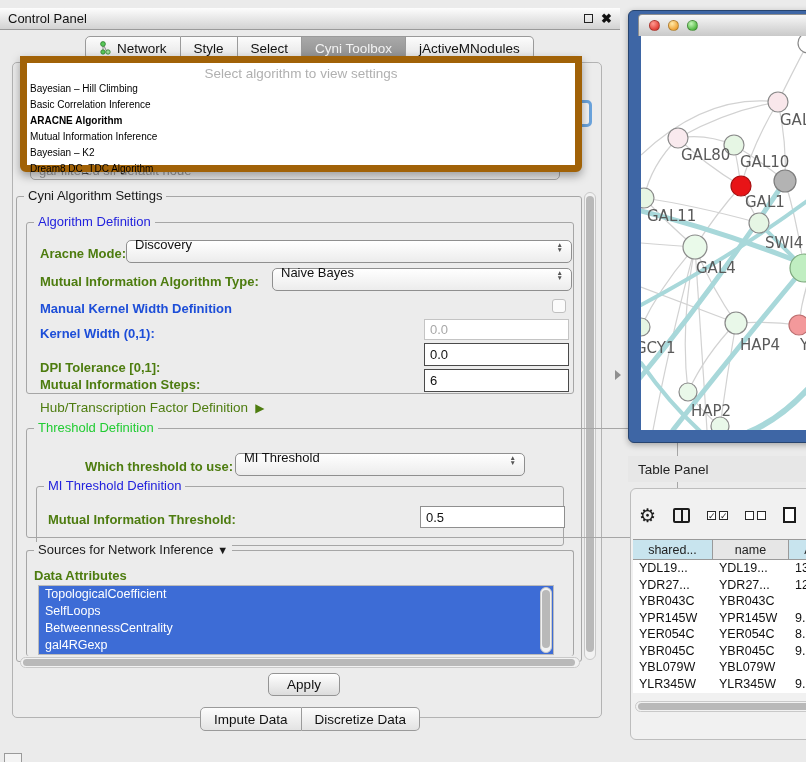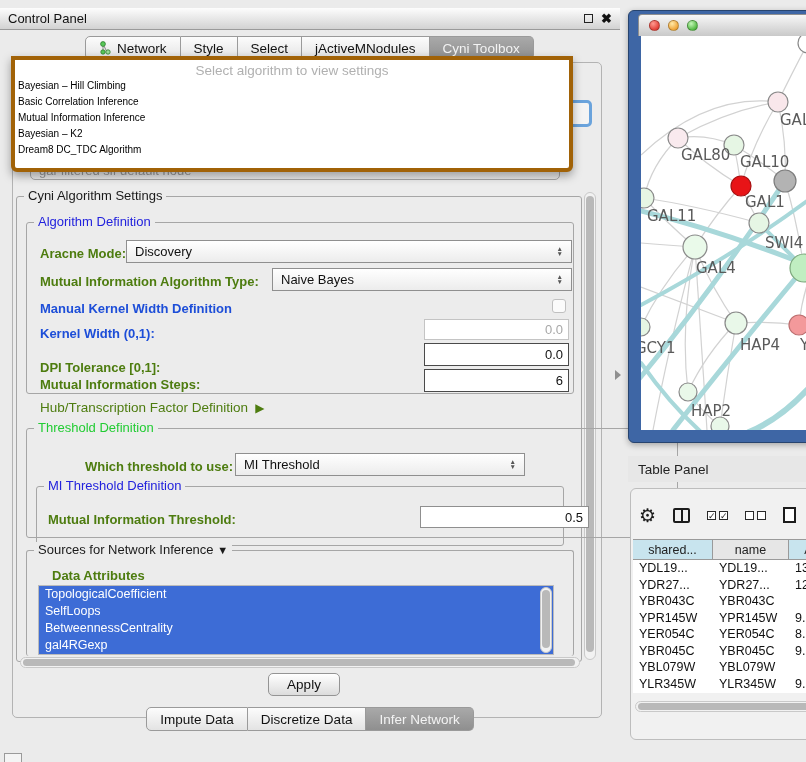--- a/index.html
+++ b/index.html
@@ -31,28 +31,28 @@
   .group { position:absolute; border:1px solid #a6a6a6; border-radius:3px; }
   .gtitle { position:absolute; top:-9px; left:7px; background:#ececec; padding:0 4px;
     font-size:13px; white-space:nowrap; }
   .gtitle.blue { color:#2222dd; }
   .gtitle.green { color:#22cc33; }
 
   .lbl { position:absolute; font-weight:bold; font-size:13px; color:#4d7c0f; white-space:nowrap; }
   .lbl.dis { color:#1d4ed8; }
   .plain { font-weight:normal; }
 
-  .combo { position:absolute; border:1px solid #8f8f8f; border-radius:0;
-    background:linear-gradient(#ffffff,#ececec); display:flex; align-items:center;
+  .combo { position:absolute; border:1px solid #8f8f8f; border-radius:5px;
+    background:linear-gradient(#ffffff,#ececec); display:flex; align-items:flex-end;
     padding:10px 8px; font-size:13px; color:#111; }
   .stepper { margin-left:auto; display:flex; flex-direction:column; align-items:center;
     line-height:4.5px; font-size:6.5px; color:#555; }
 
   .tfield { position:absolute; background:#fff; font-family:"Liberation Sans",sans-serif;
-    font-size:13px; text-align:right; padding:0 5px; color:#111; }
+    font-size:13px; text-align:left; padding:0 5px; color:#111; }
   .tfield.dim { border:1px solid #c4c4c4; color:#a8a8a8; }
   .tfield.strong { border:1.5px solid #4a4a4a; }
   .tfield.mid { border:1px solid #8f8f8f; }
 
   .checkbox { position:absolute; width:14px; height:14px; border:1px solid #c0c0c0;
     border-radius:3px; background:#fbfbfb; }
 
   .vscroll { position:absolute; width:12px; background:#f2f2f2;
     border:1px solid #c9c9c9; border-radius:6px; }
   .vthumb { position:absolute; left:1px; width:8px; background:#b9b9b9; border-radius:5px; }
@@ -62,22 +62,22 @@
 
   .srclist { position:absolute; background:#fff; border:1px solid #bbb; overflow:hidden; }
   .srcrow { height:17px; line-height:17px; padding-left:6px; background:#3d6cd6;
     color:#fff; font-size:12.5px; white-space:nowrap; }
 
   #apply-btn { position:absolute; left:268px; top:673px; width:72px; height:23px;
     border:1px solid #949494; border-radius:5px; background:linear-gradient(#ffffff,#dcdcdc);
     font-size:13.5px; color:#111; display:flex; align-items:center; justify-content:center; }
 
   
-  #algo-dropdown { left:11px; top:56px; width:562px; height:116px; background:#fff;
-    border:4px solid #a16207; border-radius:0 0 6px 6px;
+  #algo-dropdown { left:20px; top:56px; width:562px; height:116px; background:#fff;
+    border:7px solid #a16207; border-radius:0 0 6px 6px;
     box-shadow:0 4px 10px rgba(0,0,0,.35); z-index:50; }
   #dd-prompt { text-align:center; color:#b0b0b0; font-size:13.5px; padding-top:3px; }
   .dd-item { padding:0 3px 0 3px; height:16px; line-height:16px; font-size:10px; color:#000;
     white-space:nowrap; }
   .dd-item.bold { font-weight:bold; }
 
   
   #combo-focus-frag { left:566px; top:100px; width:26px; height:27px;
     border:3px solid #6aa3dc; border-radius:5px; background:#f4f4f4; z-index:5; }
   #net-combo-frag { left:30px; top:150px; width:530px; height:30px;
@@ -154,39 +154,40 @@
       <circle cx="9" cy="11" r="2.2" fill="#9adf9a" stroke="#2e7d2e" stroke-width="0.8"></circle>
     </svg>
     <span>Network</span>
   </div>
   <div class="tab">
       <span>Style</span>
     </div>
   <div class="tab">
       <span>Select</span>
     </div>
+  <div class="tab sel">
+      <span>Cyni Toolbox</span>
+    </div>
   <div class="tab">
       <span>jActiveMNodules</span>
-    </div>
-  <div class="tab sel">
-      <span>Cyni Toolbox</span>
     </div>
 </div>
 
 <div class="abs" id="cp-body"></div>
 
 <div class="abs" id="combo-focus-frag"></div>
 <div class="abs" id="net-combo-frag">
   <span>gal-filtered sif default node</span>
 </div>
 
 <div class="abs" id="algo-dropdown">
   <div id="dd-prompt">Select algorithm to view settings</div>
   <div class="dd-item">Bayesian – Hill Climbing</div>
   <div class="dd-item">Basic Correlation Inference</div>
+  <div class="dd-item bold">ARACNE Algorithm</div>
   <div class="dd-item">Mutual Information Inference</div>
   <div class="dd-item">Bayesian – K2</div>
   <div class="dd-item">Dream8 DC_TDC Algorithm</div>
 </div>
 
 <div class="group" style="left:16px; top:196px; width:566px; height:466px;">
   <span class="gtitle">Cyni Algorithm Settings</span>
 </div>
 
 <div class="vscroll" style="left:584px; top:192px; height:468px;">
@@ -225,29 +226,29 @@
 </div>
 <span class="lbl" style="left:85px; top:459px;">Which threshold to use:</span>
 <div class="combo" style="left:235px; top:453px; width:290px; height:23px;">
   <span>MI Threshold</span>
   <span class="stepper">▲<br>▼</span>
 </div>
 <div class="group" style="left:36px; top:486px; width:528px; height:60px;">
   <span class="gtitle blue">MI Threshold Definition</span>
 </div>
 <span class="lbl" style="left:48px; top:512px;">Mutual Information Threshold:</span>
-<input class="tfield mid" style="left: 420px; top: 506px; width: 169px; height: 22px;" readonly="" value="0.5">
+<input class="tfield mid" style="left: 420px; top: 506px; width: 145px; height: 22px;" readonly="" value="0.5">
 
 <div class="group" style="left:26px; top:550px; width:548px; height:106px; border-bottom:none;">
   <span class="gtitle">
     <span>Sources for Network Inference</span>
     <span style="font-size:11px;">▼</span>
   </span>
 </div>
-<span class="lbl" style="left:34px; top:568px;margin-left:18px;">Data Attributes</span>
+<span class="lbl" style="left:34px; top:568px;">Data Attributes</span>
 <div class="srclist" style="left:38px; top:585px; width:516px; height:70px;">
   <div class="srcrow">TopologicalCoefficient</div>
   <div class="srcrow">SelfLoops</div>
   <div class="srcrow">BetweennessCentrality</div>
   <div class="srcrow">gal4RGexp</div>
 </div>
 <div class="vscroll" style="left:540px; top:587px; height:66px;">
   <div class="vthumb" style="top:2px; height:58px;"></div>
 </div>
 <div class="hscroll" style="left:20px; top:657px; width:560px;">
@@ -258,23 +259,20 @@
   <span>Apply</span>
 </div>
 
 <div id="bottom-tabs" class="abs">
   <div class="tabstrip">
     <div class="tab">
         <span>Impute Data</span>
       </div>
     <div class="tab">
         <span>Discretize Data</span>
-      </div>
-    <div class="tab sel">
-        <span>Infer Network</span>
       </div>
   </div>
 </div>
 
 <div class="abs" id="corner-btn"></div>
 
 <div class="abs" id="net-window">
   <div id="net-titlebar">
     <span class="tl red"></span>
     <span class="tl yellow"></span>

